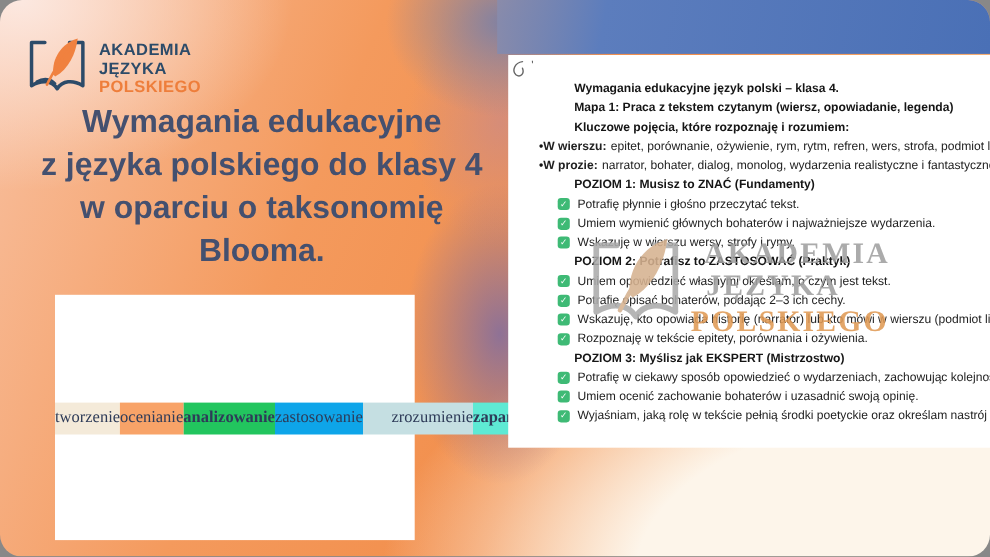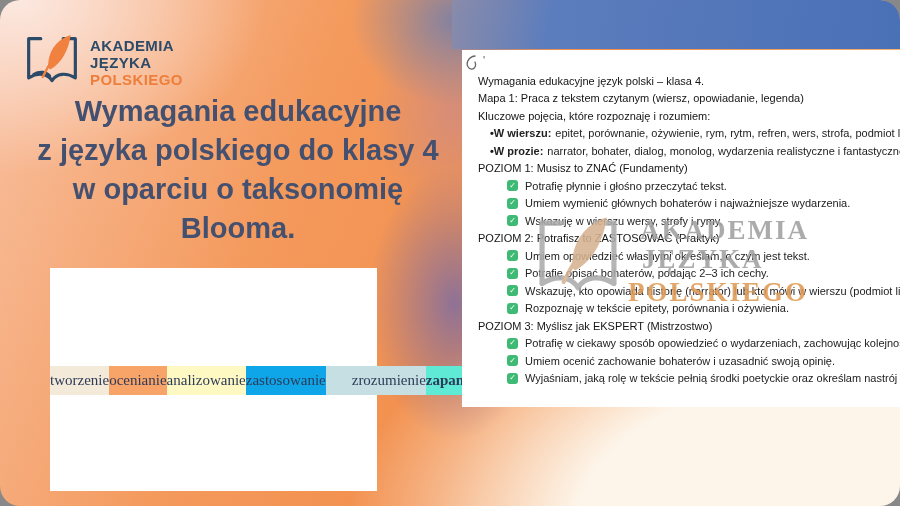--- a/index.html
+++ b/index.html
@@ -29,21 +29,21 @@
   .prow{height:29px;margin-bottom:7px;display:flex;align-items:center;justify-content:center;
     font-family:"Liberation Serif","DejaVu Serif",serif;font-size:15px;color:#2e3b58;}
   .pw0{width:72px}.pw1{width:97px}.pw2{width:135px}.pw3{width:177px}.pw4{width:219px}.pw5{width:255px}
   
   .topbar{position:absolute;left:452px;top:0;width:448px;height:49px;
     background:linear-gradient(100deg,rgba(137,140,172,.9) 0%,#5c7dbd 22%,#4a70b6 100%);}
   
   .doc{position:absolute;left:462px;top:50px;width:438px;height:357px;background:#ffffff;
     box-sizing:border-box;padding-top:22px;color:#222;}
   .doc-line{height:17.5px;display:flex;align-items:center;font-size:11px;white-space:nowrap;}
-  .doc-line.h{padding-left:16px;font-weight:normal;color:#151515;}
+  .doc-line.h{padding-left:16px;font-weight:bold;color:#151515;margin-left:44px;}
   .doc-line.bullet{padding-left:28px;}
   .doc-line.bullet .dot{width:10px;font-weight:bold;color:#151515;}
   .doc-line.bullet b{margin-right:4px;}
   .doc-line.check{padding-left:45px;}
   .cb{width:11px;height:11px;border-radius:3px;margin-right:7px;flex:0 0 auto;
     display:flex;align-items:center;justify-content:center;}
   .cb i{font-style:normal;color:#fff;font-size:8px;line-height:8px;font-weight:bold;}
   .scribble{position:absolute;left:2px;top:5px;}
   .stray{position:absolute;left:21px;top:4px;font-size:11px;color:#555;}
   
@@ -83,21 +83,21 @@
     <span>Blooma.</span>
   </h1>
 
   <section class="pyr-card">
     <div class="prow pw0" style="background-color: rgb(244, 234, 217);">
         <span>tworzenie</span>
       </div>
     <div class="prow pw1" style="background-color: rgb(248, 163, 104);">
         <span>ocenianie</span>
       </div>
-    <div class="prow pw2" style="background-color: #fef9c3;">
+    <div class="prow pw2" style="background-color: #22c55e; font-weight: bold;">
         <span>analizowanie</span>
       </div>
     <div class="prow pw3" style="background-color: #0ea5e9;">
         <span>zastosowanie</span>
       </div>
     <div class="prow pw4" style="background-color: rgb(197, 223, 226); padding-left: 26px;">
         <span>zrozumienie</span>
       </div>
     <div class="prow pw5" style="background-color: #5eead4; font-weight: bold;">
         <span>zapamiętywanie</span>

